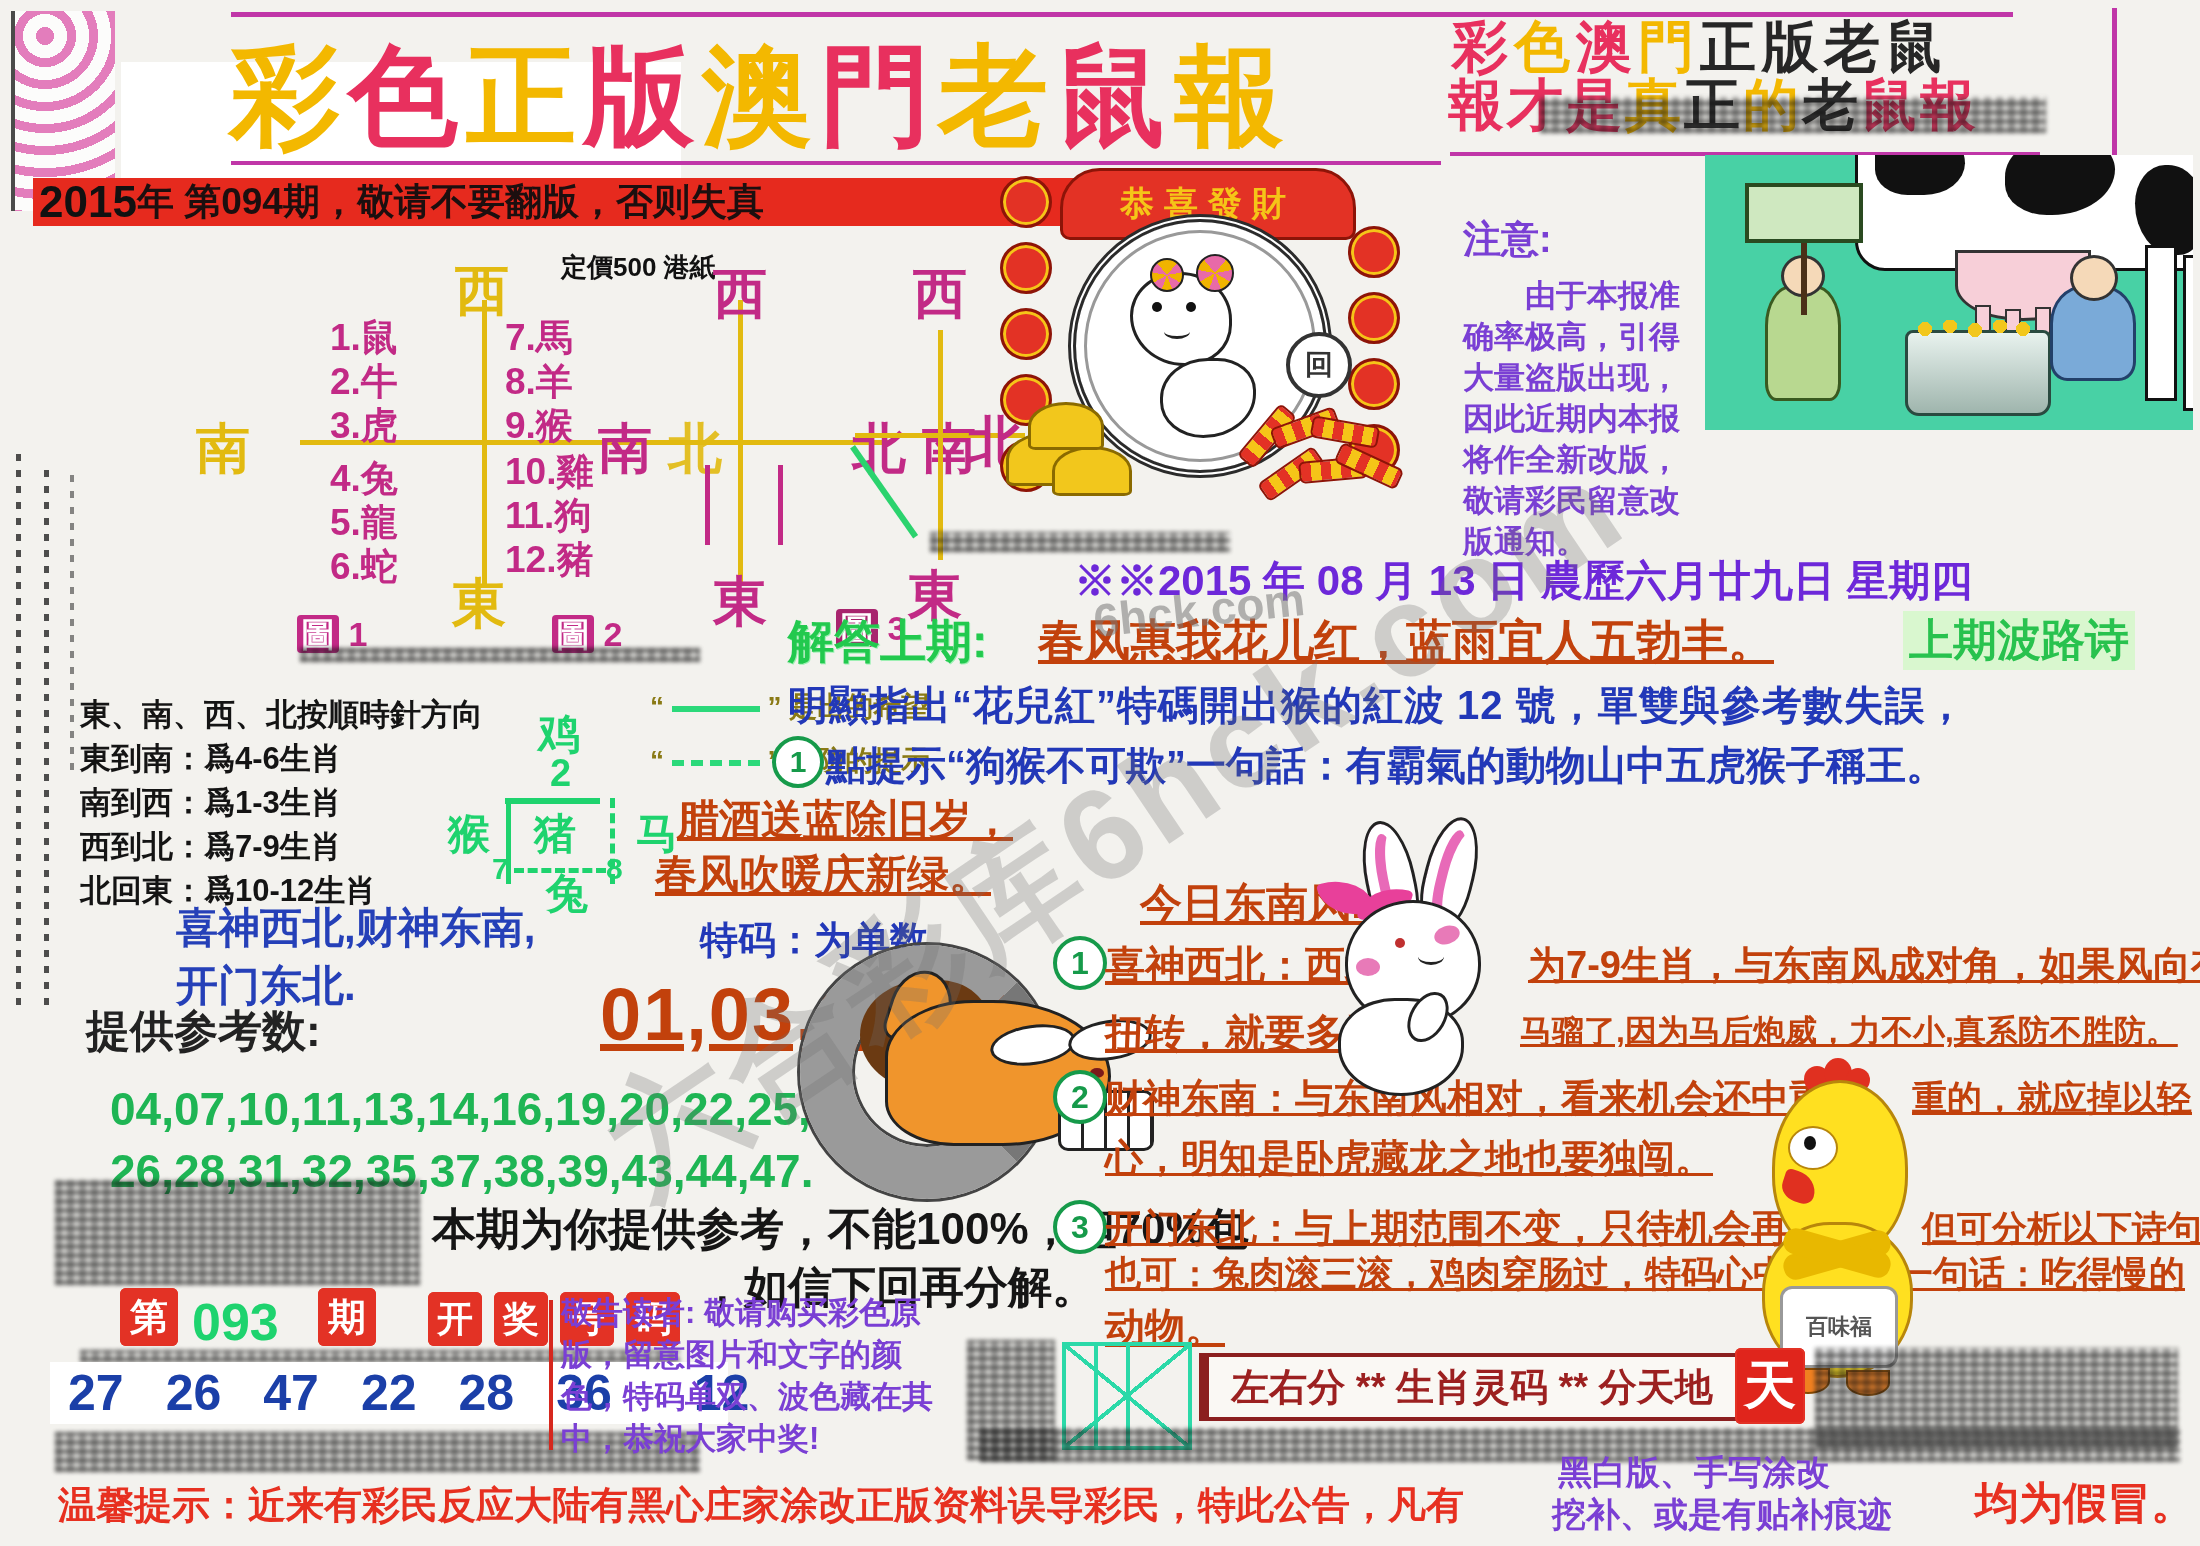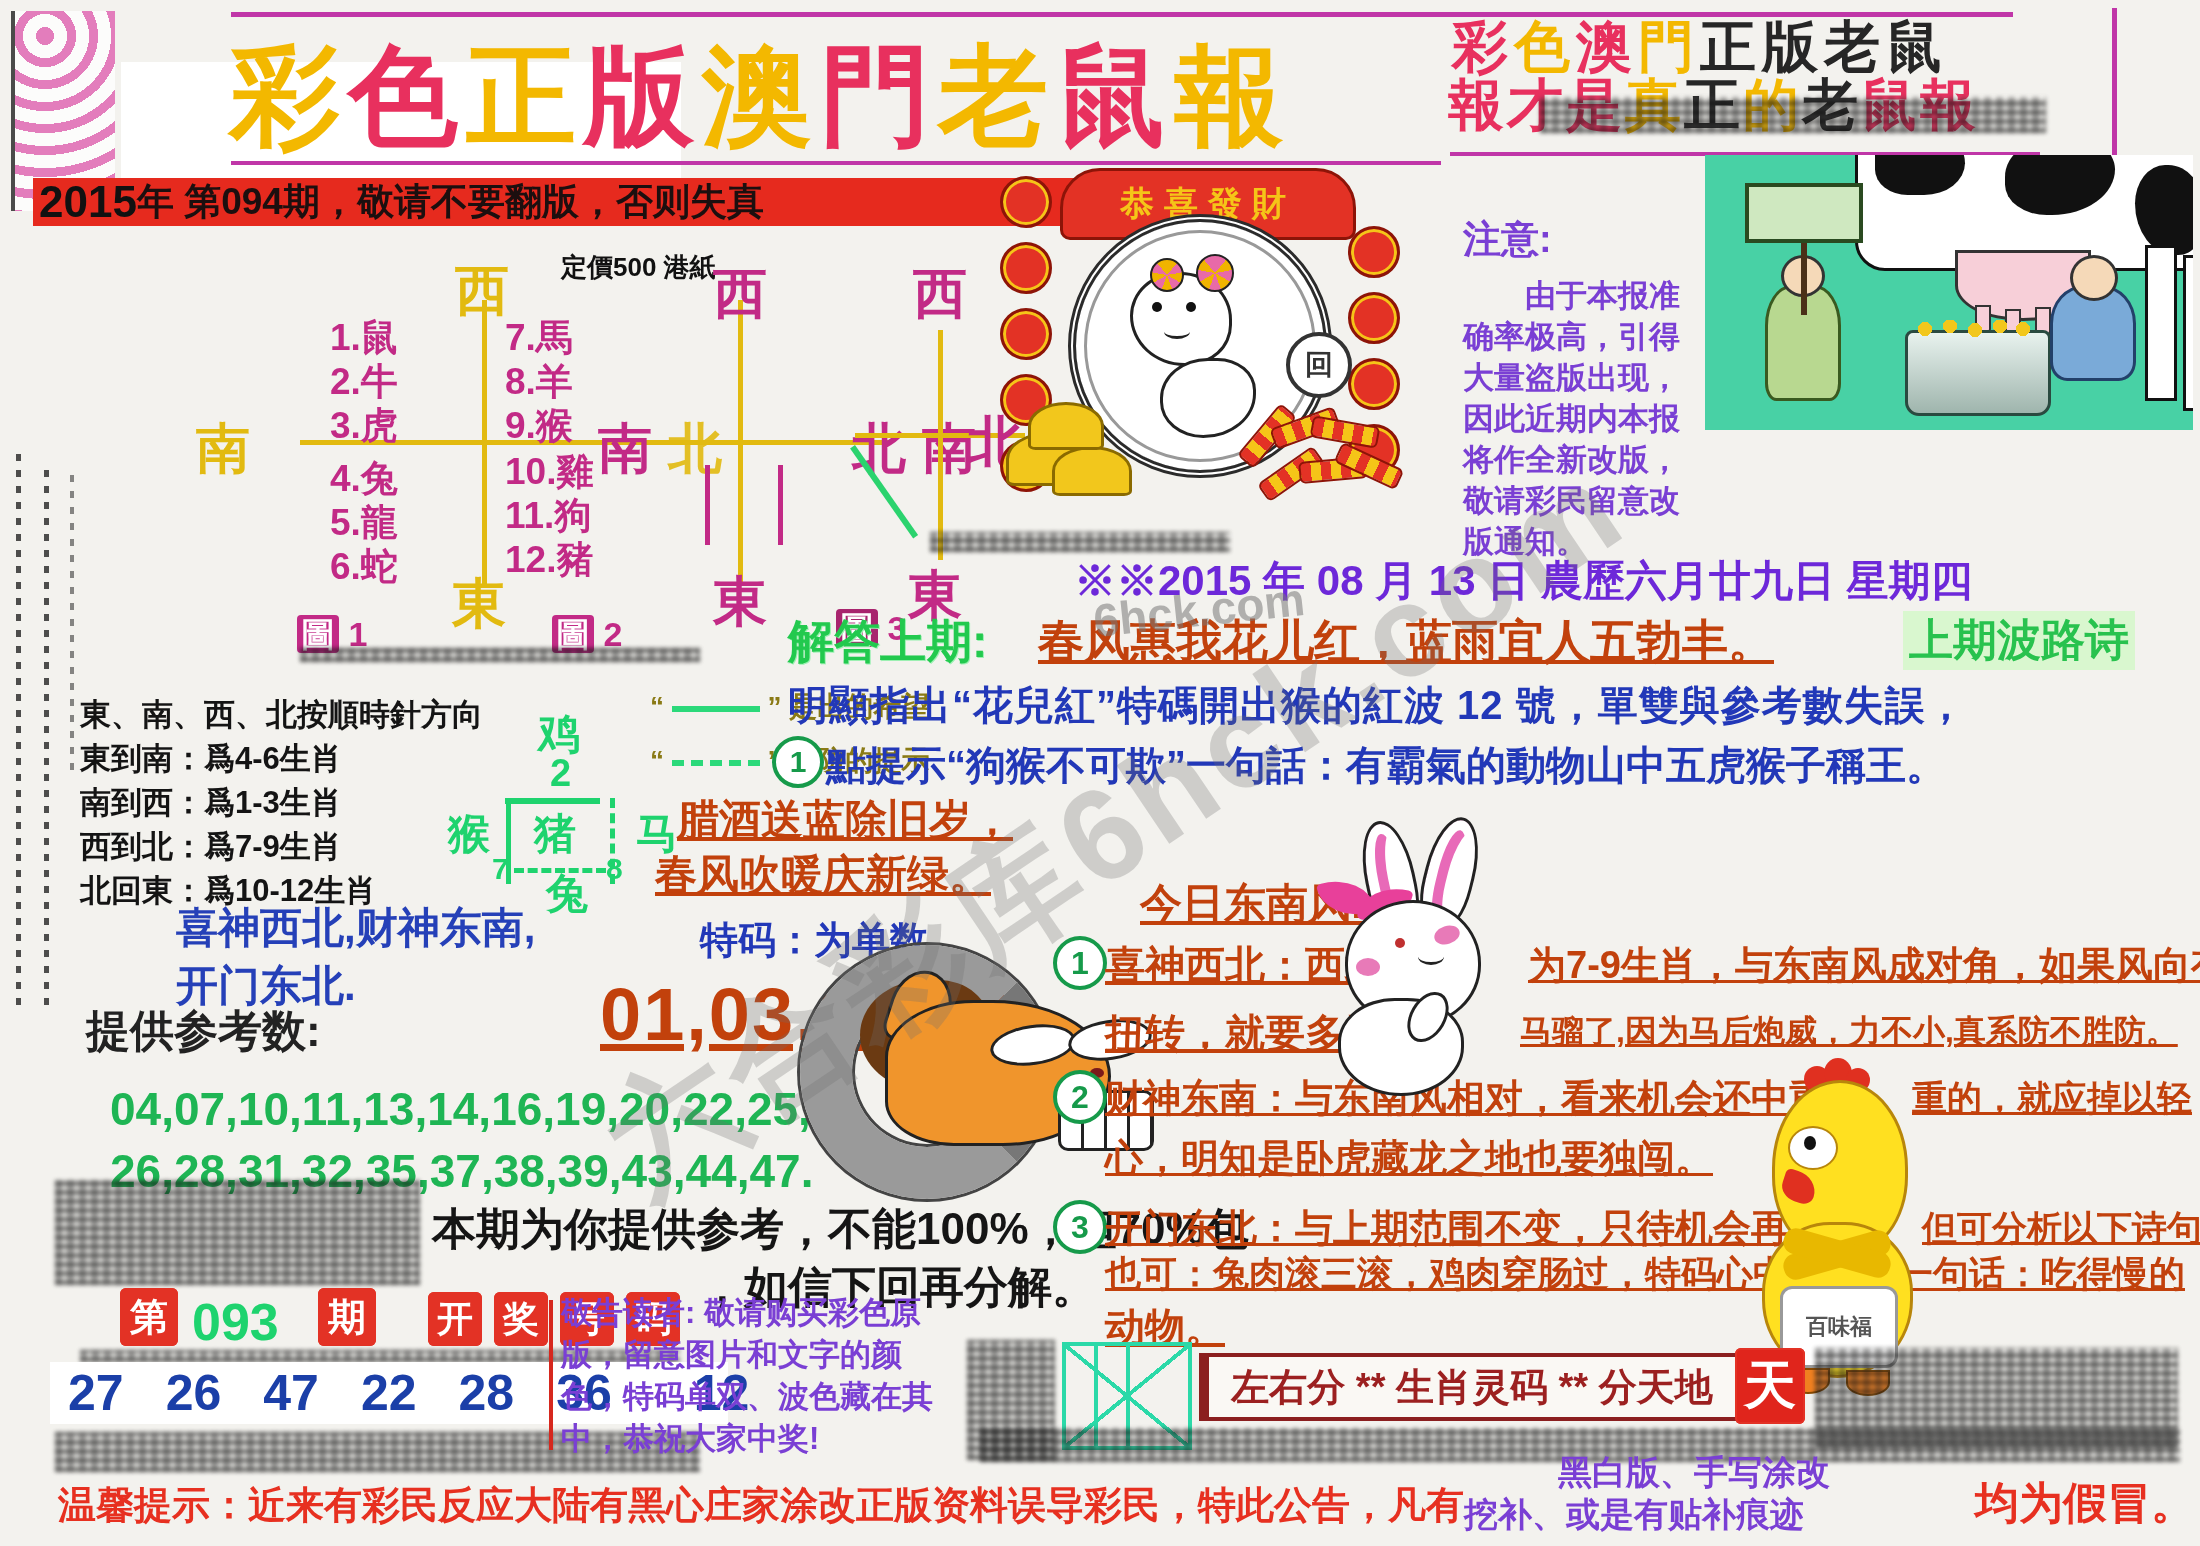--- a/index.html
+++ b/index.html
@@ -331,16 +331,16 @@
          linear-gradient(to top right,transparent calc(50% - 2px),#2bd9a8 calc(50% - 2px) calc(50% + 2px),transparent calc(50% + 2px)),
          linear-gradient(to bottom right,transparent calc(50% - 2px),#2bd9a8 calc(50% - 2px) calc(50% + 2px),transparent calc(50% + 2px));"></div>
   </div>
   <div class="abs b" style="left:1199px;top:1353px;width:526px;height:60px;border:4px solid #8b1f1f;border-left-width:10px;display:flex;align-items:center;justify-content:center;font-size:38px;color:#9c2020;background:#faf8f4;">左右分 ** 生肖灵码 ** 分天地</div>
   <div class="abs seal" style="left:1735px;top:1348px;width:70px;height:76px;font-size:52px;background:#e0251c;">天</div>
   <div class="abs smudge" style="left:1815px;top:1348px;width:363px;height:100px;"></div>
   <div class="abs smudge" style="left:980px;top:1428px;width:1200px;height:34px;"></div>
 
   <div class="abs b" style="left:58px;top:1480px;font-size:38px;color:#e73020;">温馨提示：近来有彩民反应大陆有黑心庄家涂改正版资料误导彩民，特此公告，凡有</div>
   <div class="abs b purple" style="left:1558px;top:1450px;font-size:34px;">黑白版、手写涂改</div>
-  <div class="abs b purple" style="left:1464px;top:1492px;font-size:34px;">挖补、或是有贴补痕迹</div>
+  <div class="abs b purple" style="left:1552px;top:1492px;font-size:34px;">挖补、或是有贴补痕迹</div>
   <div class="abs b" style="left:1975px;top:1474px;font-size:44px;color:#e73020;">均为假冒。</div>
 
 </div>
 
 </body></html>

